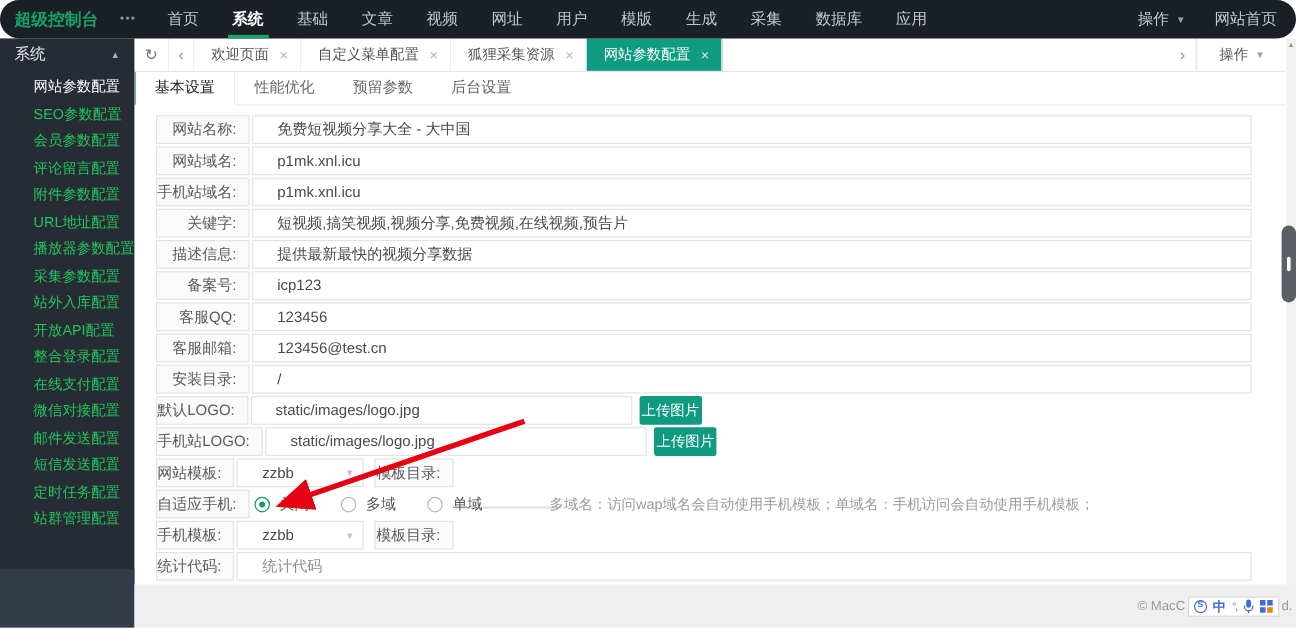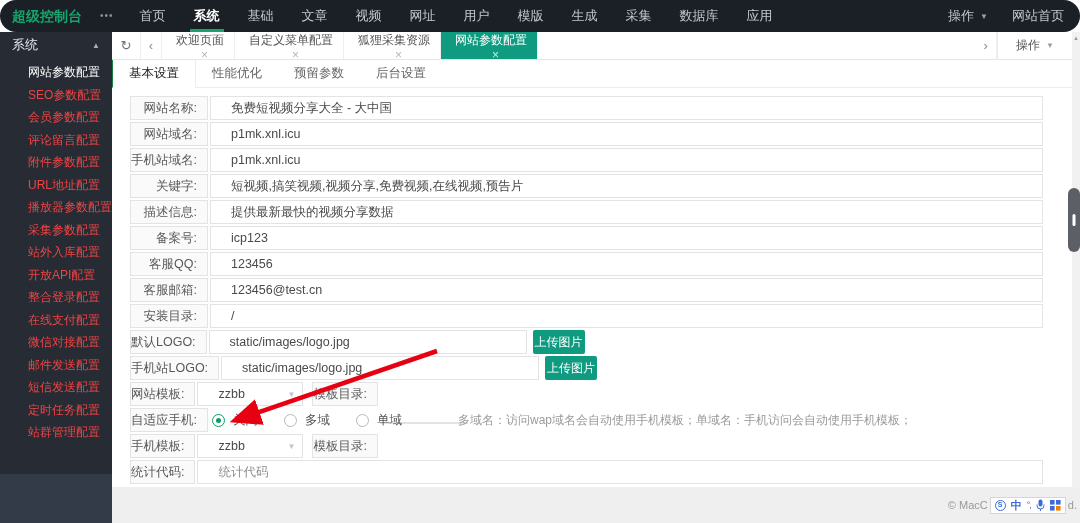--- a/index.html
+++ b/index.html
@@ -23,32 +23,32 @@
   .nav-actions { display:flex; align-items:center; }
   .caret { font-size:8px; color:#9aa0aa; margin-left:6px; }
   .nav-home { margin-left:24px; }
   
   .sidebar { position:absolute; top:32px; left:0; width:112px; bottom:0; background:#262b34; z-index:4; }
   .side-header { height:26px; display:flex; align-items:center; justify-content:space-between;
     padding:0 12px; color:#e3e6ec; font-size:13px; }
   .side-arrow { font-size:8px; color:#a7adb8; }
   .side-menu { padding-top:3px; }
   .side-item { height:22.5px; line-height:22.5px; padding-left:28px; font-size:12px;
-    color:#ef4444; white-space:nowrap; cursor:default; }
+    color:#22c55e; white-space:nowrap; cursor:default; }
   .side-item.active { color:#ffffff; }
   .side-strip { position:absolute; left:0; top:442px; width:112px; height:55px; background:#343b48; }
   
   .tabbar { position:absolute; left:112px; top:32px; right:8px; height:28px; background:#fff;
     border-bottom:1px solid #e6e6e6; display:flex; align-items:stretch; z-index:3; }
   .tb-btn { width:28px; text-align:center; line-height:27px; color:#737373; font-size:13px; }
   .tb-chevron { width:22px; text-align:center; line-height:27px; color:#8c8c8c; font-size:13px; border-right:1px solid #eee; }
   .tb-chevron.left { border-left:1px solid #eee; }
   .tabs { display:flex; align-items:stretch; }
   .tab { display:flex; align-items:center; padding:0 10px 0 14px; border-right:1px solid #eee;
-    font-size:12px; color:#555; background:#fff; cursor:default; white-space:nowrap;flex-direction:column; }
+    font-size:12px; color:#555; background:#fff; cursor:default; white-space:nowrap; }
   .tab .tab-close { margin-left:9px; color:#b5b5b5; font-size:12px; line-height:1; }
   .tab.active { background:#0e9b80; color:#fff; }
   .tab.active .tab-close { color:#cdeae2; }
   .tb-right { margin-left:auto; display:flex; align-items:stretch; }
   .tb-actions { display:flex; align-items:center; padding:0 18px; border-left:1px solid #eee;
     font-size:12px; color:#555; }
   
   .main { position:absolute; left:112px; top:60px; right:8px; bottom:18px; background:#fff; overflow:hidden; z-index:2; }
   .page-tabs { height:28px; display:flex; align-items:stretch; border-bottom:1px solid #ececec; }
   .ptab { padding:0 16px; line-height:27px; font-size:12.5px; color:#666; cursor:default; }

